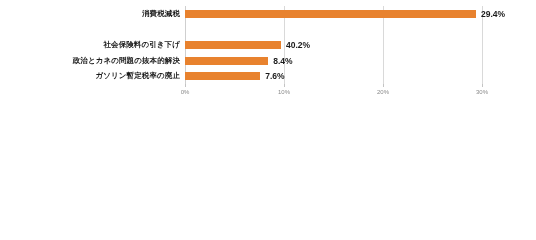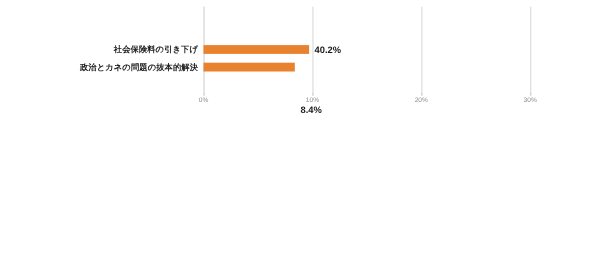--- a/index.html
+++ b/index.html
@@ -126,29 +126,39 @@
 <div id="chart-root">
 
   <div id="plot-area">
     <div id="gridlines">
         <div class="gridline axis-base" style="left: 0px; background: rgb(207, 207, 207);"></div>
         <div class="gridline" style="left: 99px; background: rgb(217, 217, 217);"></div>
         <div class="gridline" style="left: 198px; background: rgb(217, 217, 217);"></div>
         <div class="gridline" style="left: 297px; background: rgb(217, 217, 217);"></div>
       </div>
     <div id="rows">
+        <div class="bar-row" style="top: 0.8px;">
+          <span class="cat-label">消費税減税</span>
+          <div class="bar" style="width: 291.06px; background: rgb(232, 130, 46);"></div>
+          <span class="val-label" style="left: 291.06px;">29.4%</span>
+        </div>
         <div class="bar-row" style="top: 32px; padding-left: 44px;">
           <span class="cat-label">社会保険料の引き下げ</span>
           <div class="bar" style="width: 96.03px; background: rgb(232, 130, 46);"></div>
           <span class="val-label" style="left: 96.03px;">40.2%</span>
         </div>
         <div class="bar-row" style="top: 47.6px;">
           <span class="cat-label">政治とカネの問題の抜本的解決</span>
           <div class="bar" style="width: 83.16px; background: rgb(232, 130, 46);"></div>
-          <span class="val-label" style="left: 83.16px; margin-top: 39px;">8.4%</span>
+          <span class="val-label" style="left: 83.16px;">8.4%</span>
+        </div>
+        <div class="bar-row" style="top: 63.2px;">
+          <span class="cat-label">ガソリン暫定税率の廃止</span>
+          <div class="bar" style="width: 75.24px; background: rgb(232, 130, 46);"></div>
+          <span class="val-label" style="left: 75.24px;">7.6%</span>
         </div>
       </div>
   </div>
 
   <div id="x-axis">
       <div class="tick-mark" style="left: 0px;"></div>
       <div class="tick-label" style="left: 0px; color: rgb(138, 138, 138);">0%</div>
       <div class="tick-mark" style="left: 99px;"></div>
       <div class="tick-label" style="left: 99px; color: rgb(138, 138, 138);">10%</div>
       <div class="tick-mark" style="left: 198px;"></div>

